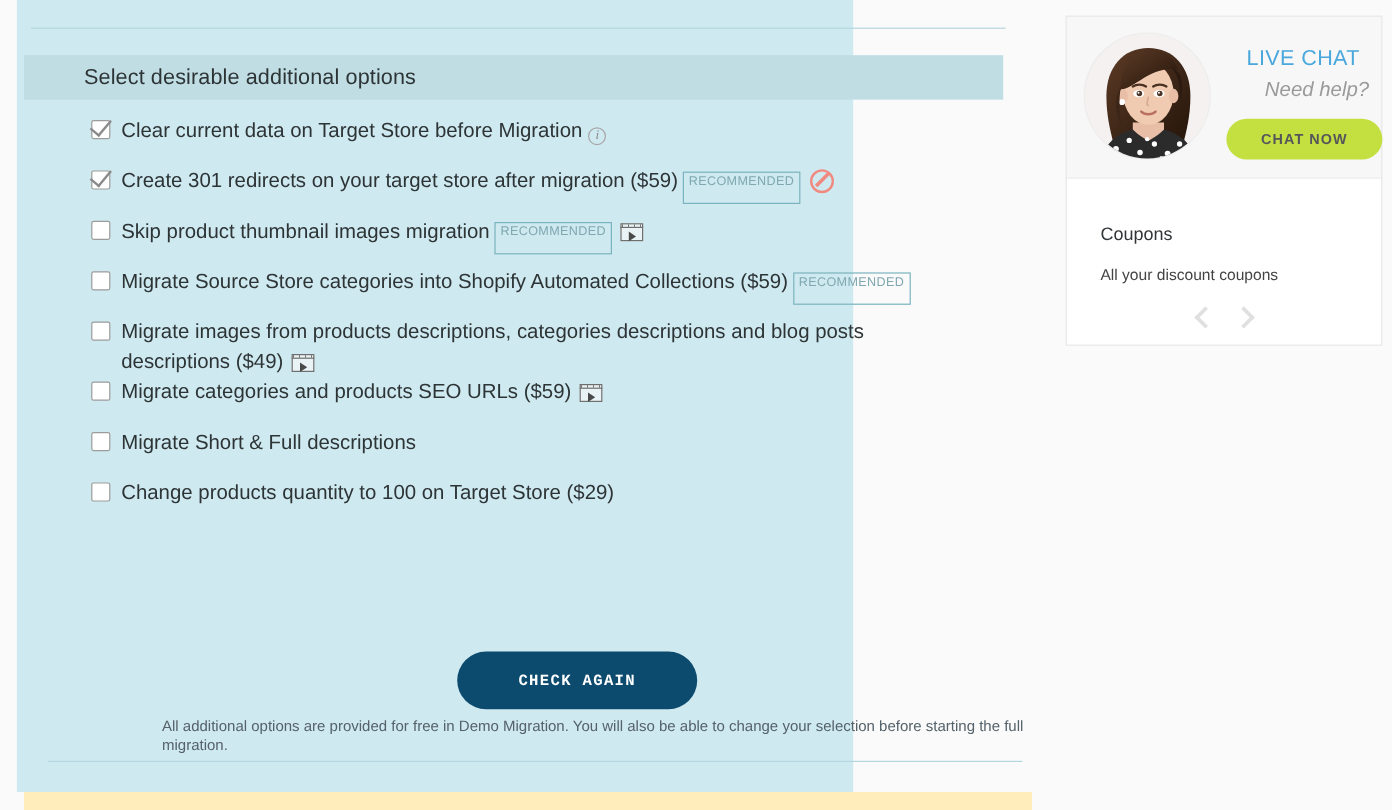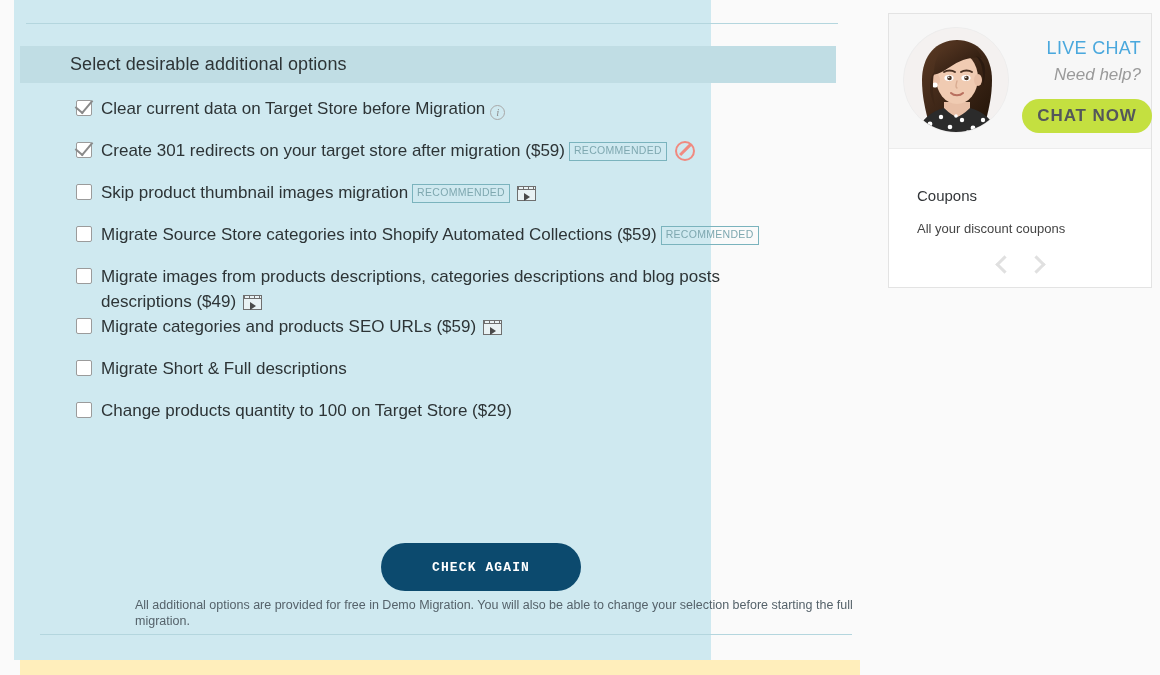--- a/index.html
+++ b/index.html
@@ -102,21 +102,21 @@
   }
   .opt-text .lbl { white-space: normal; }
 
   .badge {
     display: inline-block;
     vertical-align: 2px;
     border: 1px solid #7ab3bd;
     color: #7fa8b0;
     font-size: 10.5px;
     letter-spacing: .3px;
-    padding: 2px 4px 4px 4px;
+    padding: 2px 4px 12px 4px;
     line-height: 11px;
     margin-left: 4px;
     white-space: nowrap;
   }
 
   .video-icon {
     display: inline-block;
     vertical-align: -3px;
     width: 19px;
     height: 15px;
@@ -260,21 +260,21 @@
     overflow: hidden;
     border: 1px solid #ededed;
     background: #f2efee;
   }
 
   #live-chat-label {
     position: absolute;
     left: 142px;
     top: 24px;
     width: 110px;
-    text-align: right;
+    text-align: center;
     font-size: 18px;
     color: #4aa8dd;
     letter-spacing: .3px;
   }
   #need-help {
     position: absolute;
     left: 132px;
     top: 51px;
     width: 120px;
     text-align: right;
@@ -285,21 +285,21 @@
   #chat-now-btn {
     position: absolute;
     left: 133px;
     top: 85px;
     width: 130px;
     height: 34px;
     border: none;
     border-radius: 18px;
     background: #c4e040;
     color: #54575a;
-    font-size: 17px;
+    font-size: 12px;
     font-weight: bold;
     letter-spacing: .9px;
     font-family: "Liberation Sans", sans-serif;
     cursor: pointer;
   }
 
   #coupons-block {
     position: relative;
     height: 138px;
     background: #ffffff;

